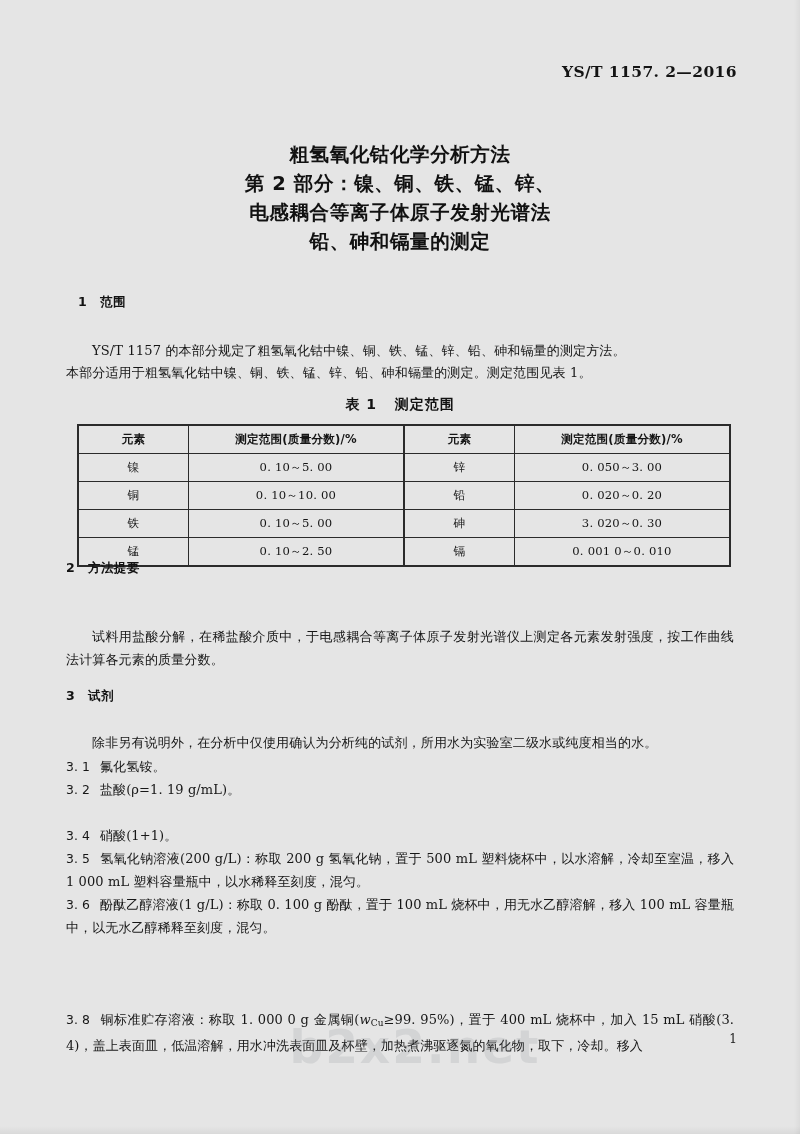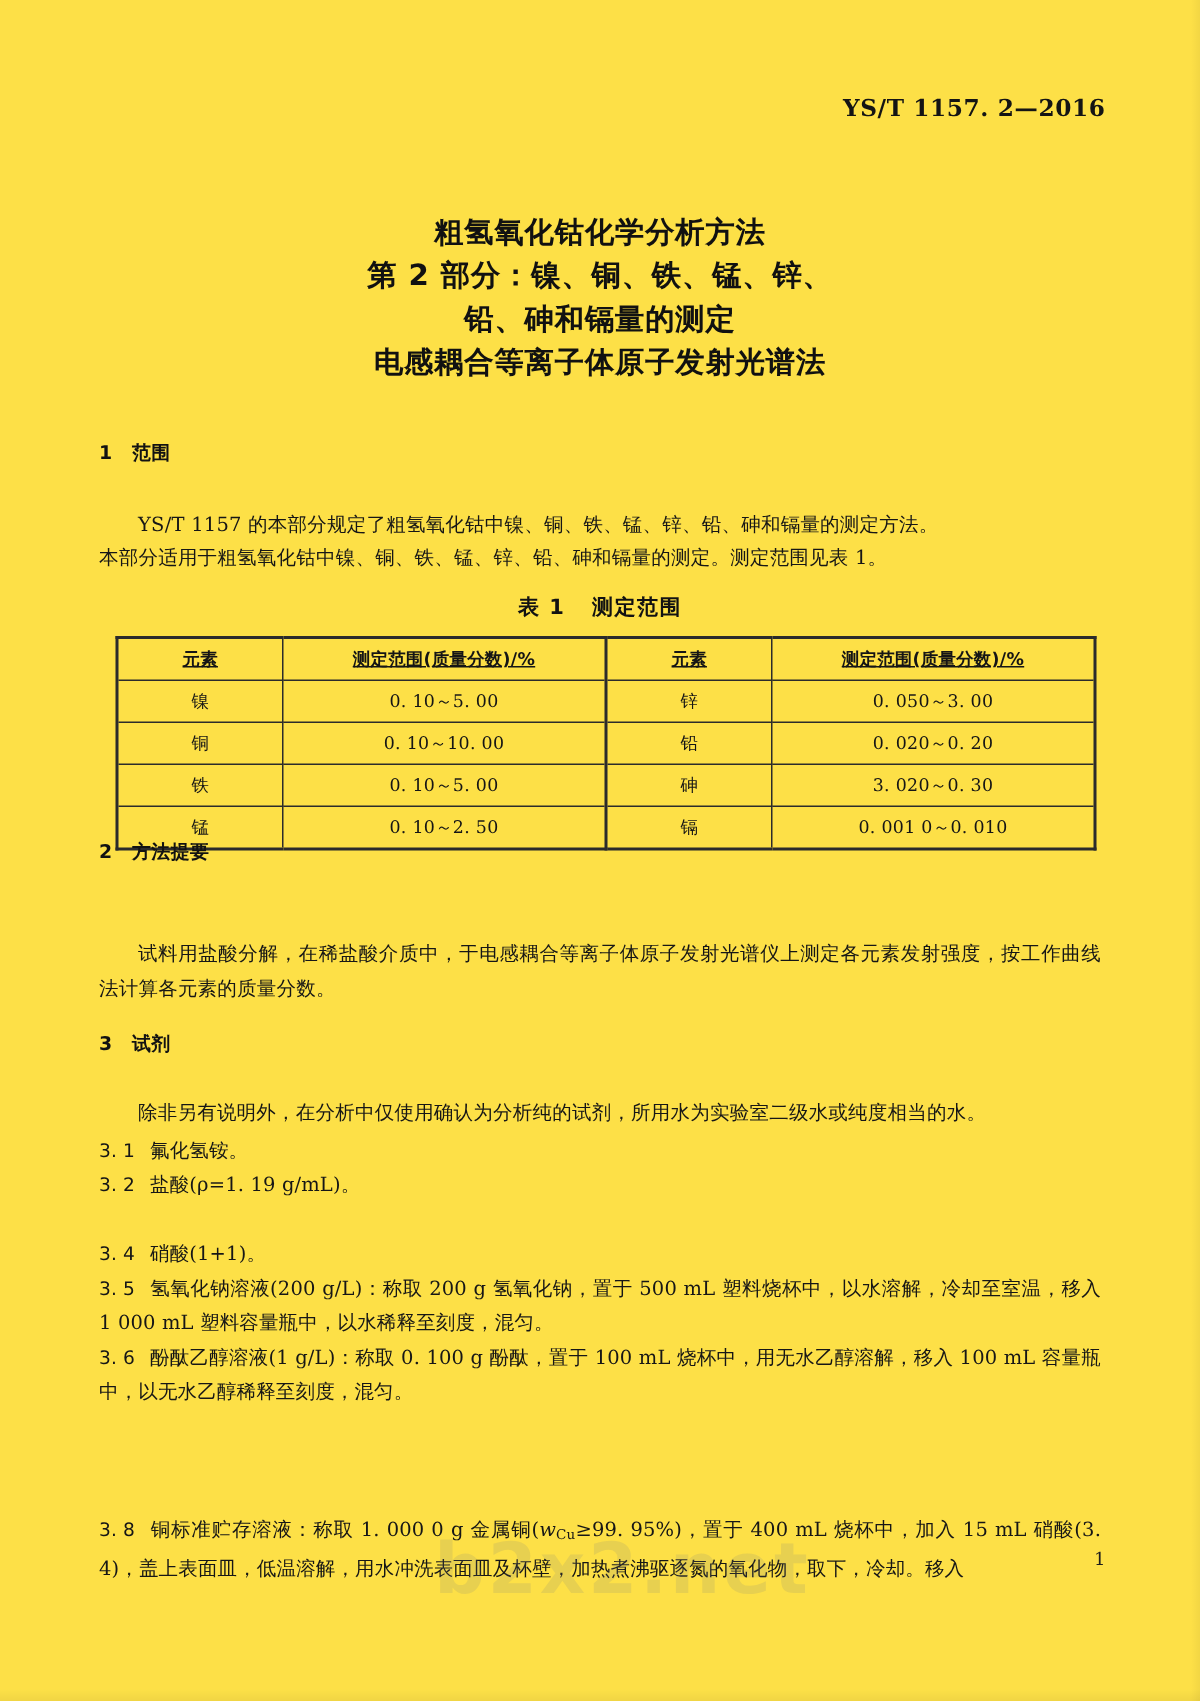--- a/index.html
+++ b/index.html
@@ -10,21 +10,21 @@
   }
   body {
     font-family: "DejaVu Serif", "Liberation Serif", serif;
     color: #1a1a1a;
   }
   .page {
     position: relative;
     width: 800px;
     height: 1134px;
     margin: 0 auto;
-    background: #fde047;
+    background: #e5e5e5;
     overflow: hidden;
     box-sizing: border-box;
   }
   
   .scan-edge-right {
     position: absolute;
     top: 0;
     right: 0;
     width: 6px;
     height: 1134px;
@@ -152,21 +152,20 @@
     font-family: "DejaVu Serif", "Liberation Serif", serif;
     font-size: 11.6px;
     color: #151515;
     padding: 0;
     letter-spacing: 0.2px;
   }
   .range-table th {
     font-family: "DejaVu Sans", "Liberation Sans", sans-serif;
     font-weight: bold;
     font-size: 11.6px;
-    text-decoration: underline;
   }
   .range-table .c-el { width: 109px; }
   .range-table .c-rg { width: 214px; margin-left: 39px; }
   .range-table tr:first-child th { border-top-width: 2px; }
   .range-table tr:last-child td { border-bottom-width: 2px; }
   .range-table td:first-child, .range-table th:first-child { border-left-width: 2px; }
   .range-table td:last-child, .range-table th:last-child { border-right-width: 2px; }
   .range-table .mid-left { border-right-width: 2px; }
 
   
@@ -197,25 +196,25 @@
 <body>
 
 <div class="page">
   <div class="content">
 
     <div class="doc-header">YS/T 1157. 2—2016</div>
 
     <div class="title-block">
       <div class="title-line">粗氢氧化钴化学分析方法</div>
       <div class="title-line">第 2 部分：镍、铜、铁、锰、锌、</div>
+      <div class="title-line">电感耦合等离子体原子发射光谱法</div>
       <div class="title-line">铅、砷和镉量的测定</div>
-      <div class="title-line">电感耦合等离子体原子发射光谱法</div>
-    </div>
-
-    <div class="sec-head" style="top:294px; left:66px;">
+    </div>
+
+    <div class="sec-head" style="top:294px; left:78px;">
       <span class="num">1</span><span>范围</span>
     </div>
     <div class="para indent" style="top:340px; left:66px; width:668px;">YS/T 1157 的本部分规定了粗氢氧化钴中镍、铜、铁、锰、锌、铅、砷和镉量的测定方法。</div>
     <div class="para indent" style="top:362px; left:66px; width:668px; text-indent:0;">本部分适用于粗氢氧化钴中镍、铜、铁、锰、锌、铅、砷和镉量的测定。测定范围见表 1。</div>
 
     <div class="table-caption">
       <span>表 1</span>&nbsp;&nbsp;&nbsp;<span>测定范围</span>
     </div>
 
     <table class="range-table">

